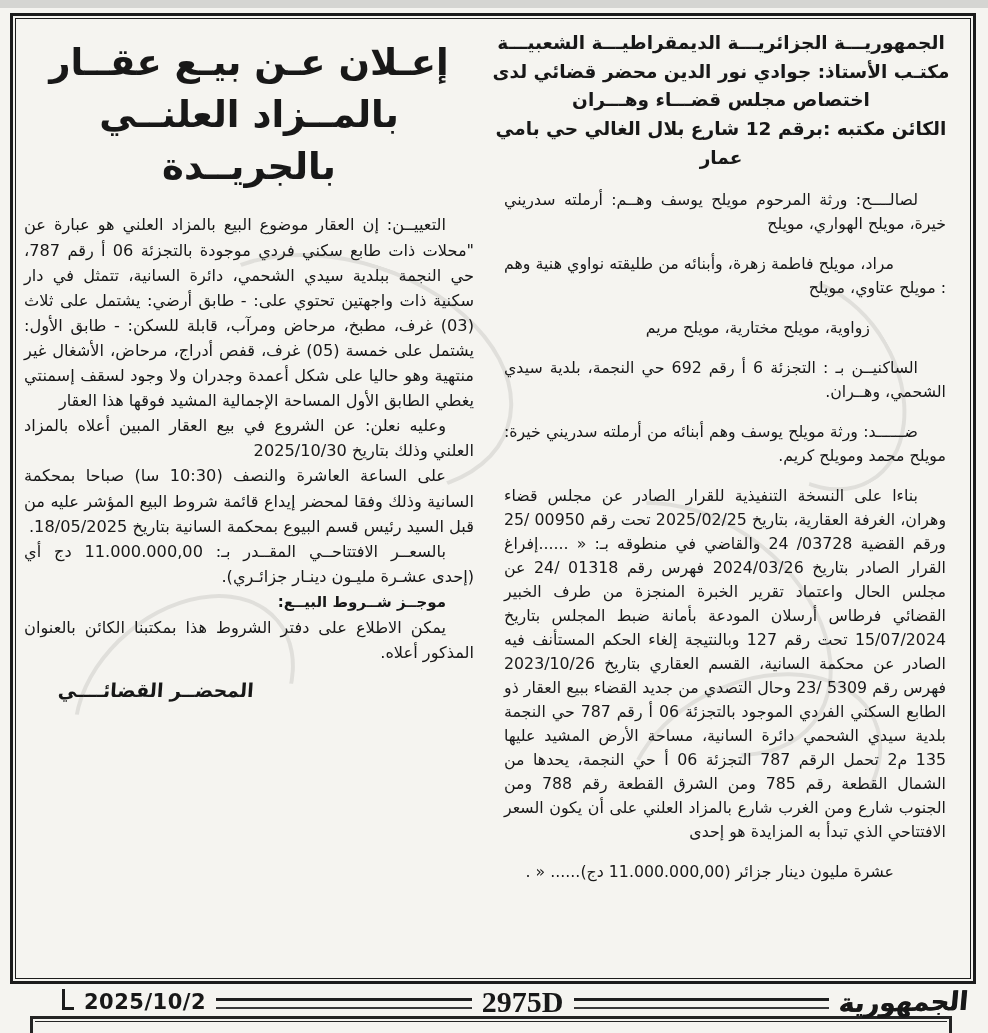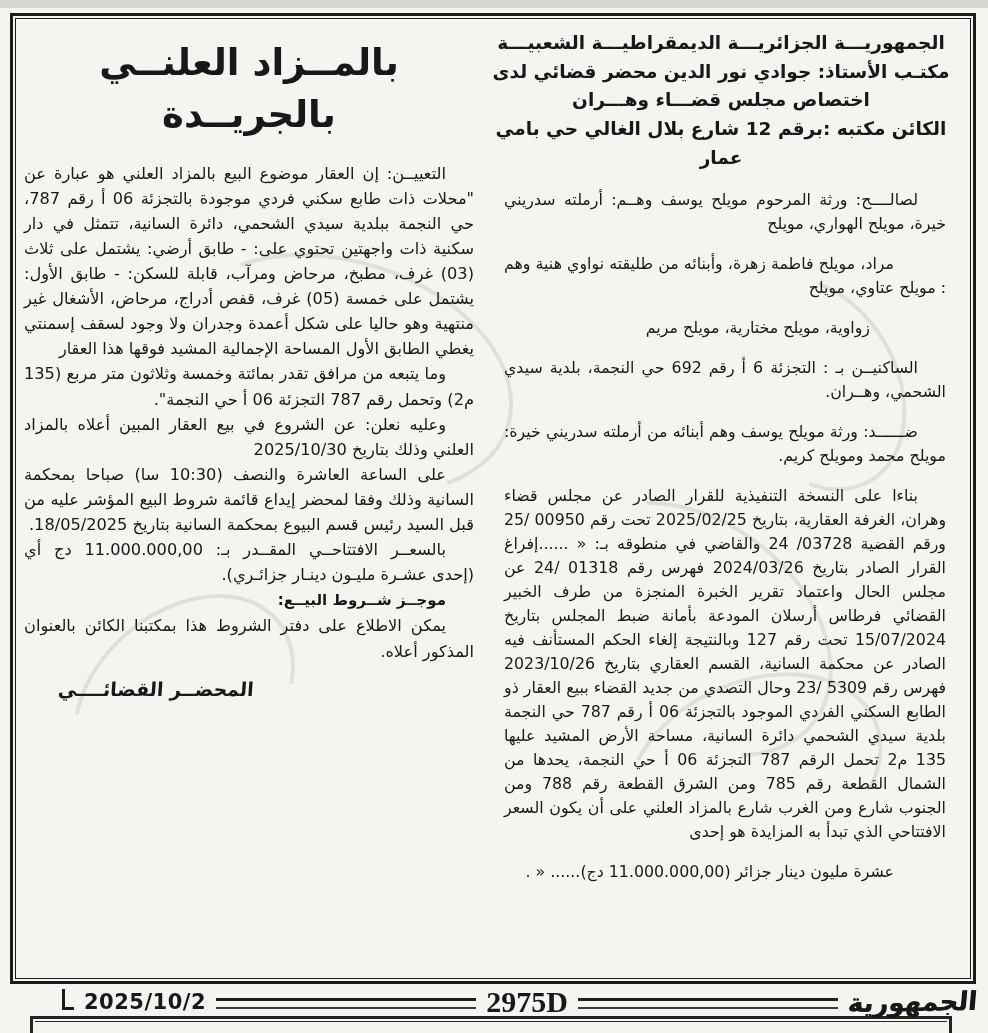--- a/index.html
+++ b/index.html
@@ -55,21 +55,21 @@
     margin:4px 0 4px 0;font-size:15px;font-weight:bold;text-indent:28px;
   }
   .signature{
     margin:14px 0 0 0;font-size:19px;font-weight:bold;
     text-align:left;padding-left:34px;
     transform:skewX(-4deg);
   }
 
   
   .footer{
-    position:absolute;left:14px;right:9px;top:988px;height:28px;
+    position:absolute;left:14px;right:18px;top:988px;height:28px;
     display:flex;align-items:center;direction:ltr;z-index:3;gap:10px;padding-left:48px;
   }
   .corner{
     width:9px;height:18px;border-left:3px solid #1c1c1c;border-bottom:3px solid #1c1c1c;
     margin-top:-6px;flex:none;
   }
   .footer-date{font-size:21px;font-weight:bold;letter-spacing:0.5px;flex:none;}
   .rule{
     flex:1;height:6px;margin-top:2px;
     border-top:3px solid #1f1f1f;border-bottom:2px solid #3a3a3a;
@@ -132,25 +132,25 @@
           <p class="body-p indent-3">زواوية، مويلح مختارية، مويلح مريم</p>
           <p class="body-p indent-1">الساكنيــن بـ : التجزئة 6 أ رقم 692 حي النجمة، بلدية سيدي الشحمي، وهــران.</p>
           <p class="body-p indent-1">ضــــــد: ورثة مويلح يوسف وهم أبنائه من أرملته سدريني خيرة: مويلح محمد ومويلح كريم.</p>
 
           <p class="body-p indent-1">بناءا على النسخة التنفيذية للقرار الصادر عن مجلس قضاء وهران، الغرفة العقارية، بتاريخ 2025/02/25 تحت رقم 00950 /25 ورقم القضية 03728/ 24 والقاضي في منطوقه بـ: « ......إفراغ القرار الصادر بتاريخ 2024/03/26 فهرس رقم 01318 /24 عن مجلس الحال واعتماد تقرير الخبرة المنجزة من طرف الخبير القضائي فرطاس أرسلان المودعة بأمانة ضبط المجلس بتاريخ 15/07/2024 تحت رقم 127 وبالنتيجة إلغاء الحكم المستأنف فيه الصادر عن محكمة السانية، القسم العقاري بتاريخ 2023/10/26 فهرس رقم 5309 /23 وحال التصدي من جديد القضاء ببيع العقار ذو الطابع السكني الفردي الموجود بالتجزئة 06 أ رقم 787 حي النجمة بلدية سيدي الشحمي دائرة السانية، مساحة الأرض المشيد عليها 135 م2 تحمل الرقم 787 التجزئة 06 أ حي النجمة، يحدها من الشمال القطعة رقم 785 ومن الشرق القطعة رقم 788 ومن الجنوب شارع ومن الغرب شارع بالمزاد العلني على أن يكون السعر الافتتاحي الذي تبدأ به المزايدة هو إحدى</p>
           <p class="body-p indent-2">عشرة مليون دينار جزائر (11.000.000,00 دج)...... « .</p>
         </div>
 
         <div class="col-left">
           <div class="notice-title">
+            <div>إعـلان عـن بيـع عقــار</div>
             <div>بالمــزاد العلنــي بالجريــدة</div>
           </div>
 
           <p class="left-p indent-1">التعييــن: إن العقار موضوع البيع بالمزاد العلني هو عبارة عن "محلات ذات طابع سكني فردي موجودة بالتجزئة 06 أ رقم 787، حي النجمة ببلدية سيدي الشحمي، دائرة السانية، تتمثل في دار سكنية ذات واجهتين تحتوي على: - طابق أرضي: يشتمل على ثلاث (03) غرف، مطبخ، مرحاض ومرآب، قابلة للسكن: - طابق الأول: يشتمل على خمسة (05) غرف، قفص أدراج، مرحاض، الأشغال غير منتهية وهو حاليا على شكل أعمدة وجدران ولا وجود لسقف إسمنتي يغطي الطابق الأول المساحة الإجمالية المشيد فوقها هذا العقار</p>
-          <p class="left-p indent-1">وما يتبعه من مرافق تقدر بمائتة وخمسة وثلاثون متر مربع (135 م2) وتحمل رقم 787 التجزئة 06 أ حي النجمة".</p>
           <p class="left-p indent-1">وعليه نعلن: عن الشروع في بيع العقار المبين أعلاه بالمزاد العلني وذلك بتاريخ 2025/10/30</p>
           <p class="left-p indent-1">على الساعة العاشرة والنصف (10:30 سا) صباحا بمحكمة السانية وذلك وفقا لمحضر إيداع قائمة شروط البيع المؤشر عليه من قبل السيد رئيس قسم البيوع بمحكمة السانية بتاريخ 18/05/2025.</p>
           <p class="left-p indent-1">بالسعــر الافتتاحــي المقــدر بـ: 11.000.000,00 دج أي (إحدى عشـرة مليـون دينـار جزائـري).</p>
 
           <p class="terms-heading">موجــز شــروط البيــع:</p>
           <p class="left-p indent-1">يمكن الاطلاع على دفتر الشروط هذا بمكتبنا الكائن بالعنوان المذكور أعلاه.</p>
 
           <p class="signature">المحضــر القضائــــي</p>
         </div>
 

